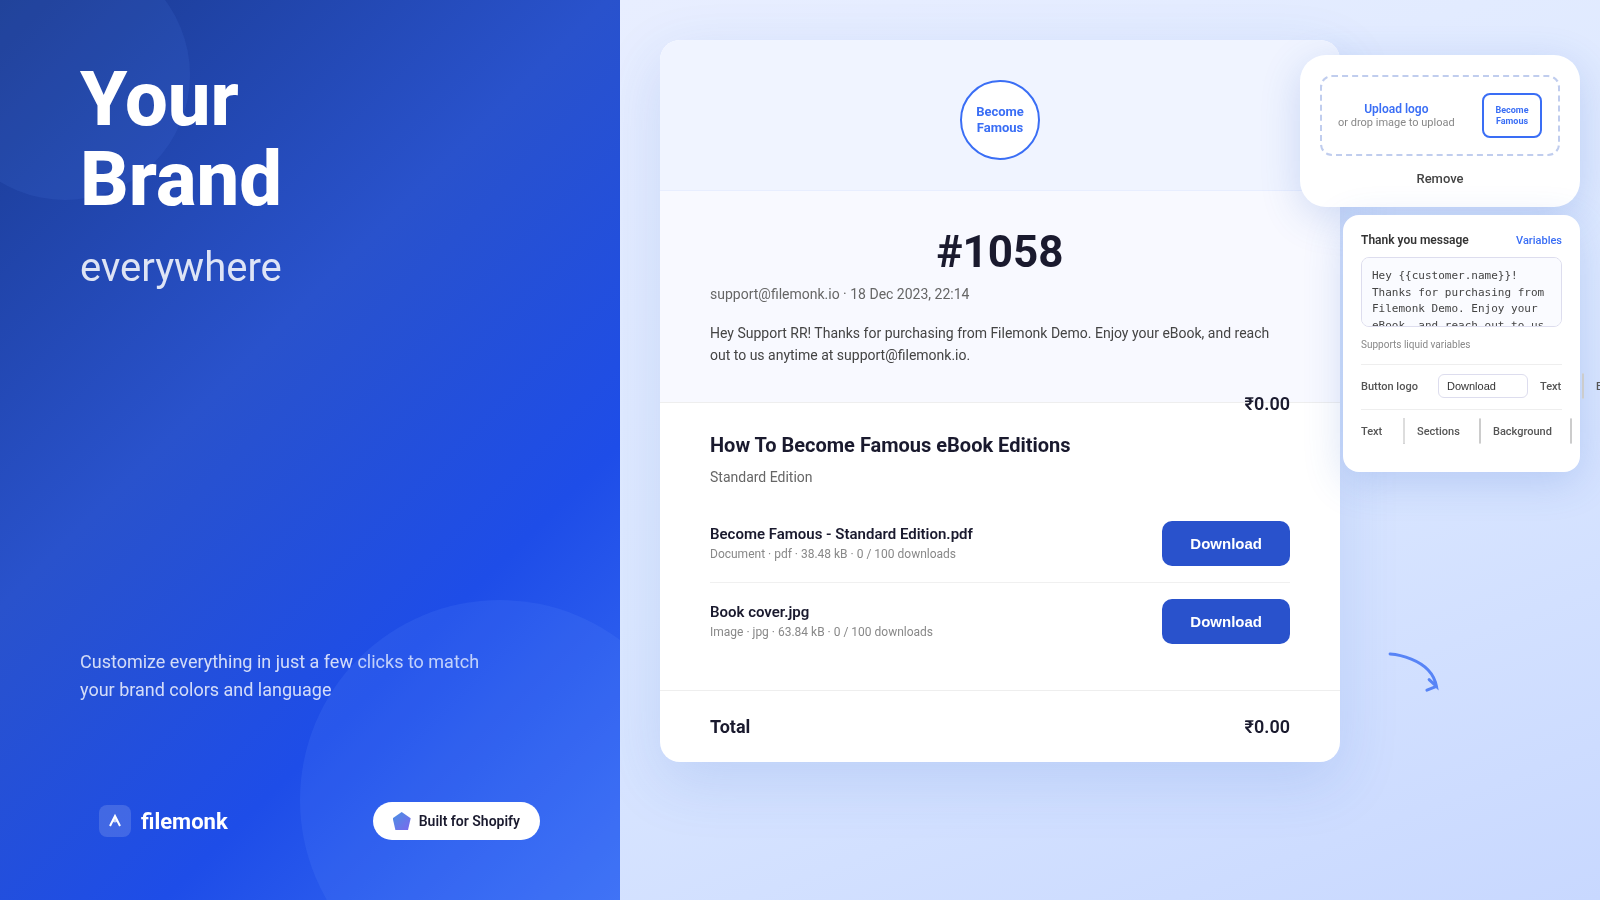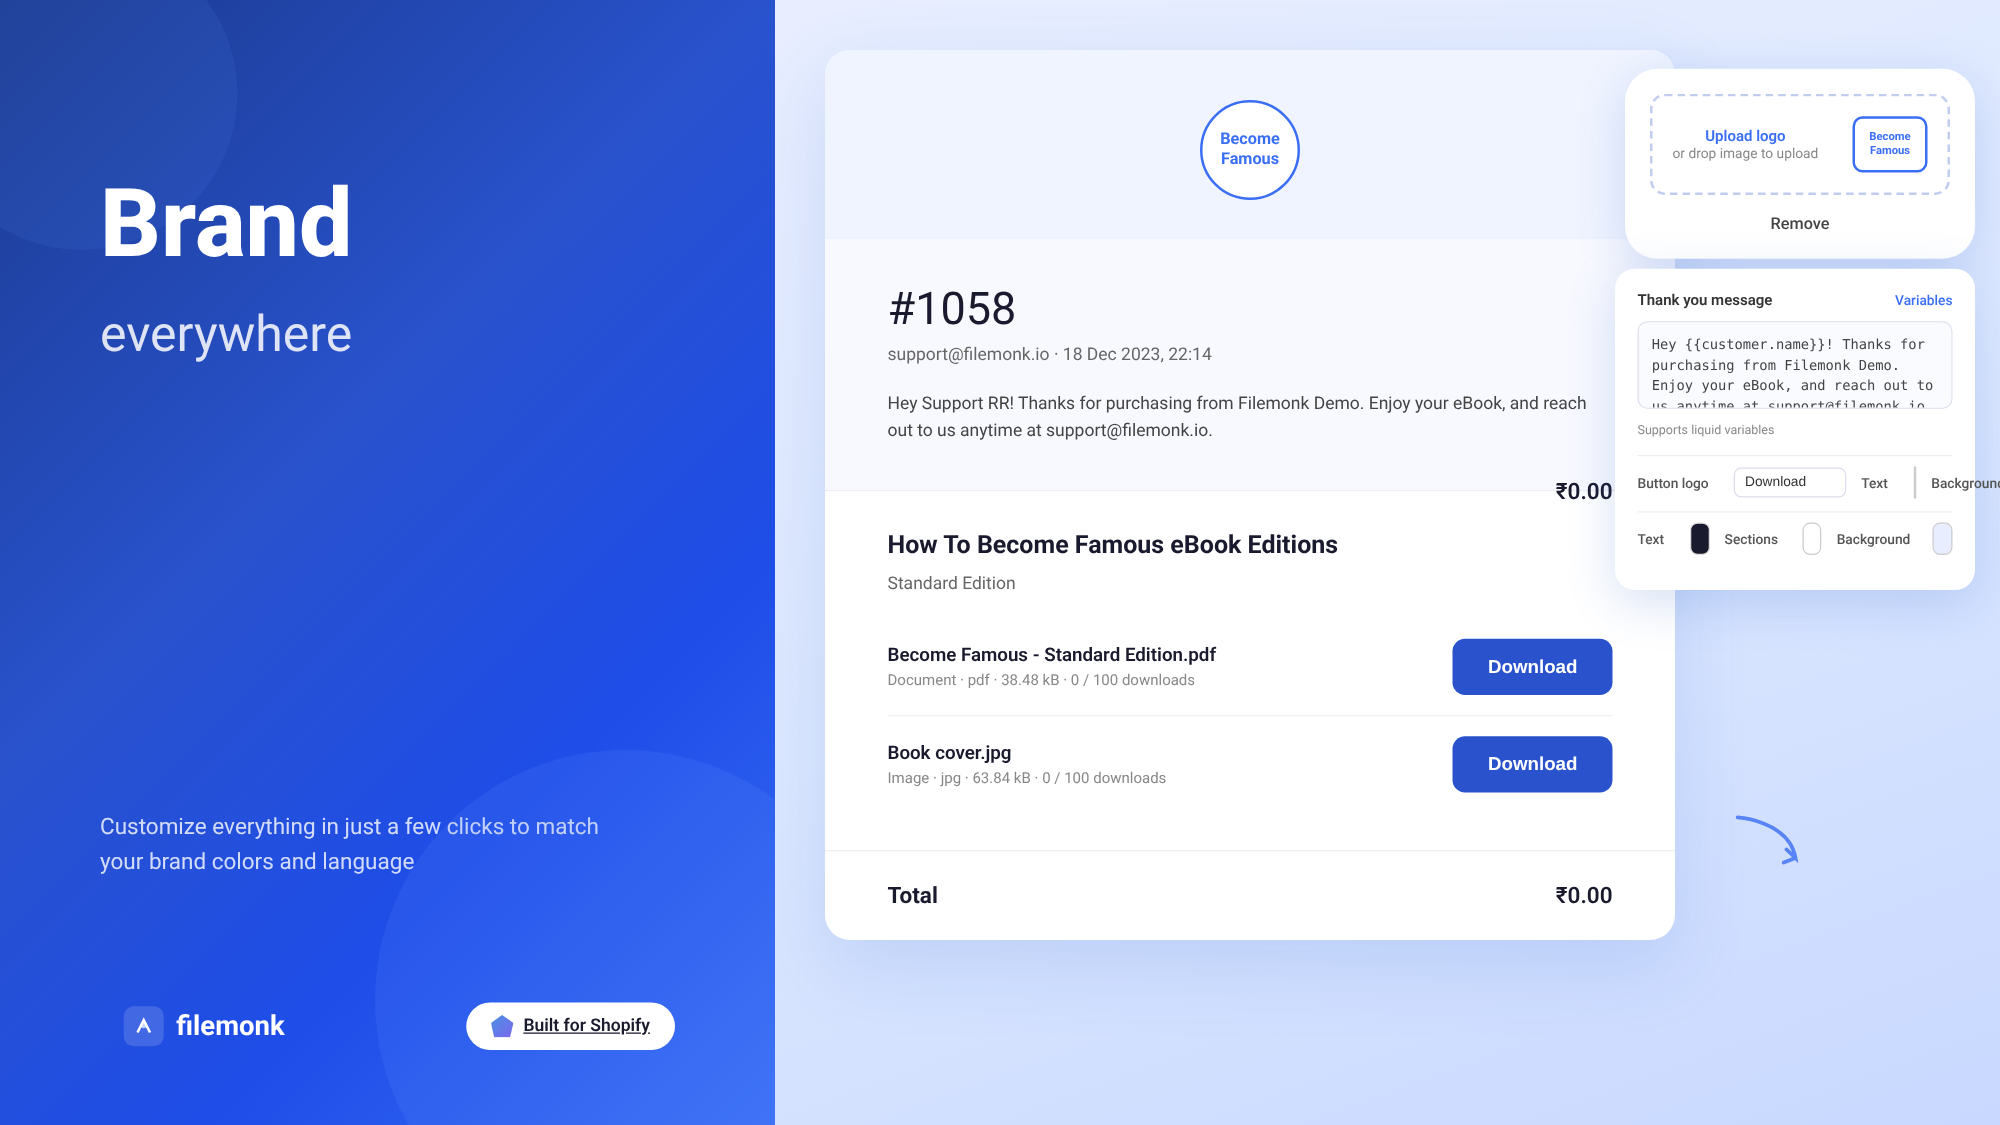--- a/index.html
+++ b/index.html
@@ -104,21 +104,20 @@
     .shopify-badge {
       background: white;
       border-radius: 25px;
       padding: 10px 20px;
       display: flex;
       align-items: center;
       gap: 8px;
       font-size: 14px;
       font-weight: 600;
       color: #1a1a2e;
-      text-decoration: underline;
     }
 
     .shopify-diamond {
       width: 18px;
       height: 18px;
       background: linear-gradient(135deg, #4a90e2, #7b68ee);
       clip-path: polygon(50% 0%, 100% 35%, 85% 100%, 15% 100%, 0% 35%);
     }
 
     
@@ -164,24 +163,25 @@
       color: #3a6ef5;
       line-height: 1.2;
     }
 
     .email-body {
       padding: 35px 50px;
       background: #f8f9ff;
     }
 
     .order-number {
-      font-size: 36px;
-      font-weight: 400;
+      font-size: 44px;
+      font-weight: 700;
       color: #1a1a2e;
       margin-bottom: 8px;
+      text-align: center;
     }
 
     .order-meta {
       font-size: 14px;
       color: #666;
       margin-bottom: 20px;
     }
 
     .order-message {
       font-size: 14px;
@@ -323,21 +323,21 @@
       font-size: 13px;
       color: #444;
       font-weight: 500;
     }
 
     
     .thankyou-card {
       position: absolute;
       top: 215px;
       right: 20px;
-      width: 288px;
+      width: 237px;
       background: white;
       border-radius: 16px;
       box-shadow: 0 10px 40px rgba(50, 100, 200, 0.2);
       padding: 18px;
     }
 
     .card-header-row {
       display: flex;
       justify-content: space-between;
       align-items: center;
@@ -426,21 +426,21 @@
       background: #eee;
       margin: 8px 0;
     }
   </style>
 </head>
 <body>
 
 <div class="left-panel">
   <div class="left-content">
     <div class="hero-title">
-      <br>
+      <span>Your</span><br>
       <span>Brand</span>
     </div>
     <div class="hero-subtitle">everywhere</div>
   </div>
 
   <div class="hero-description">Customize everything in just a few clicks to match your brand colors and language</div>
 
   <div class="bottom-row">
     <div class="logo-area">
       <div class="logo-icon">

